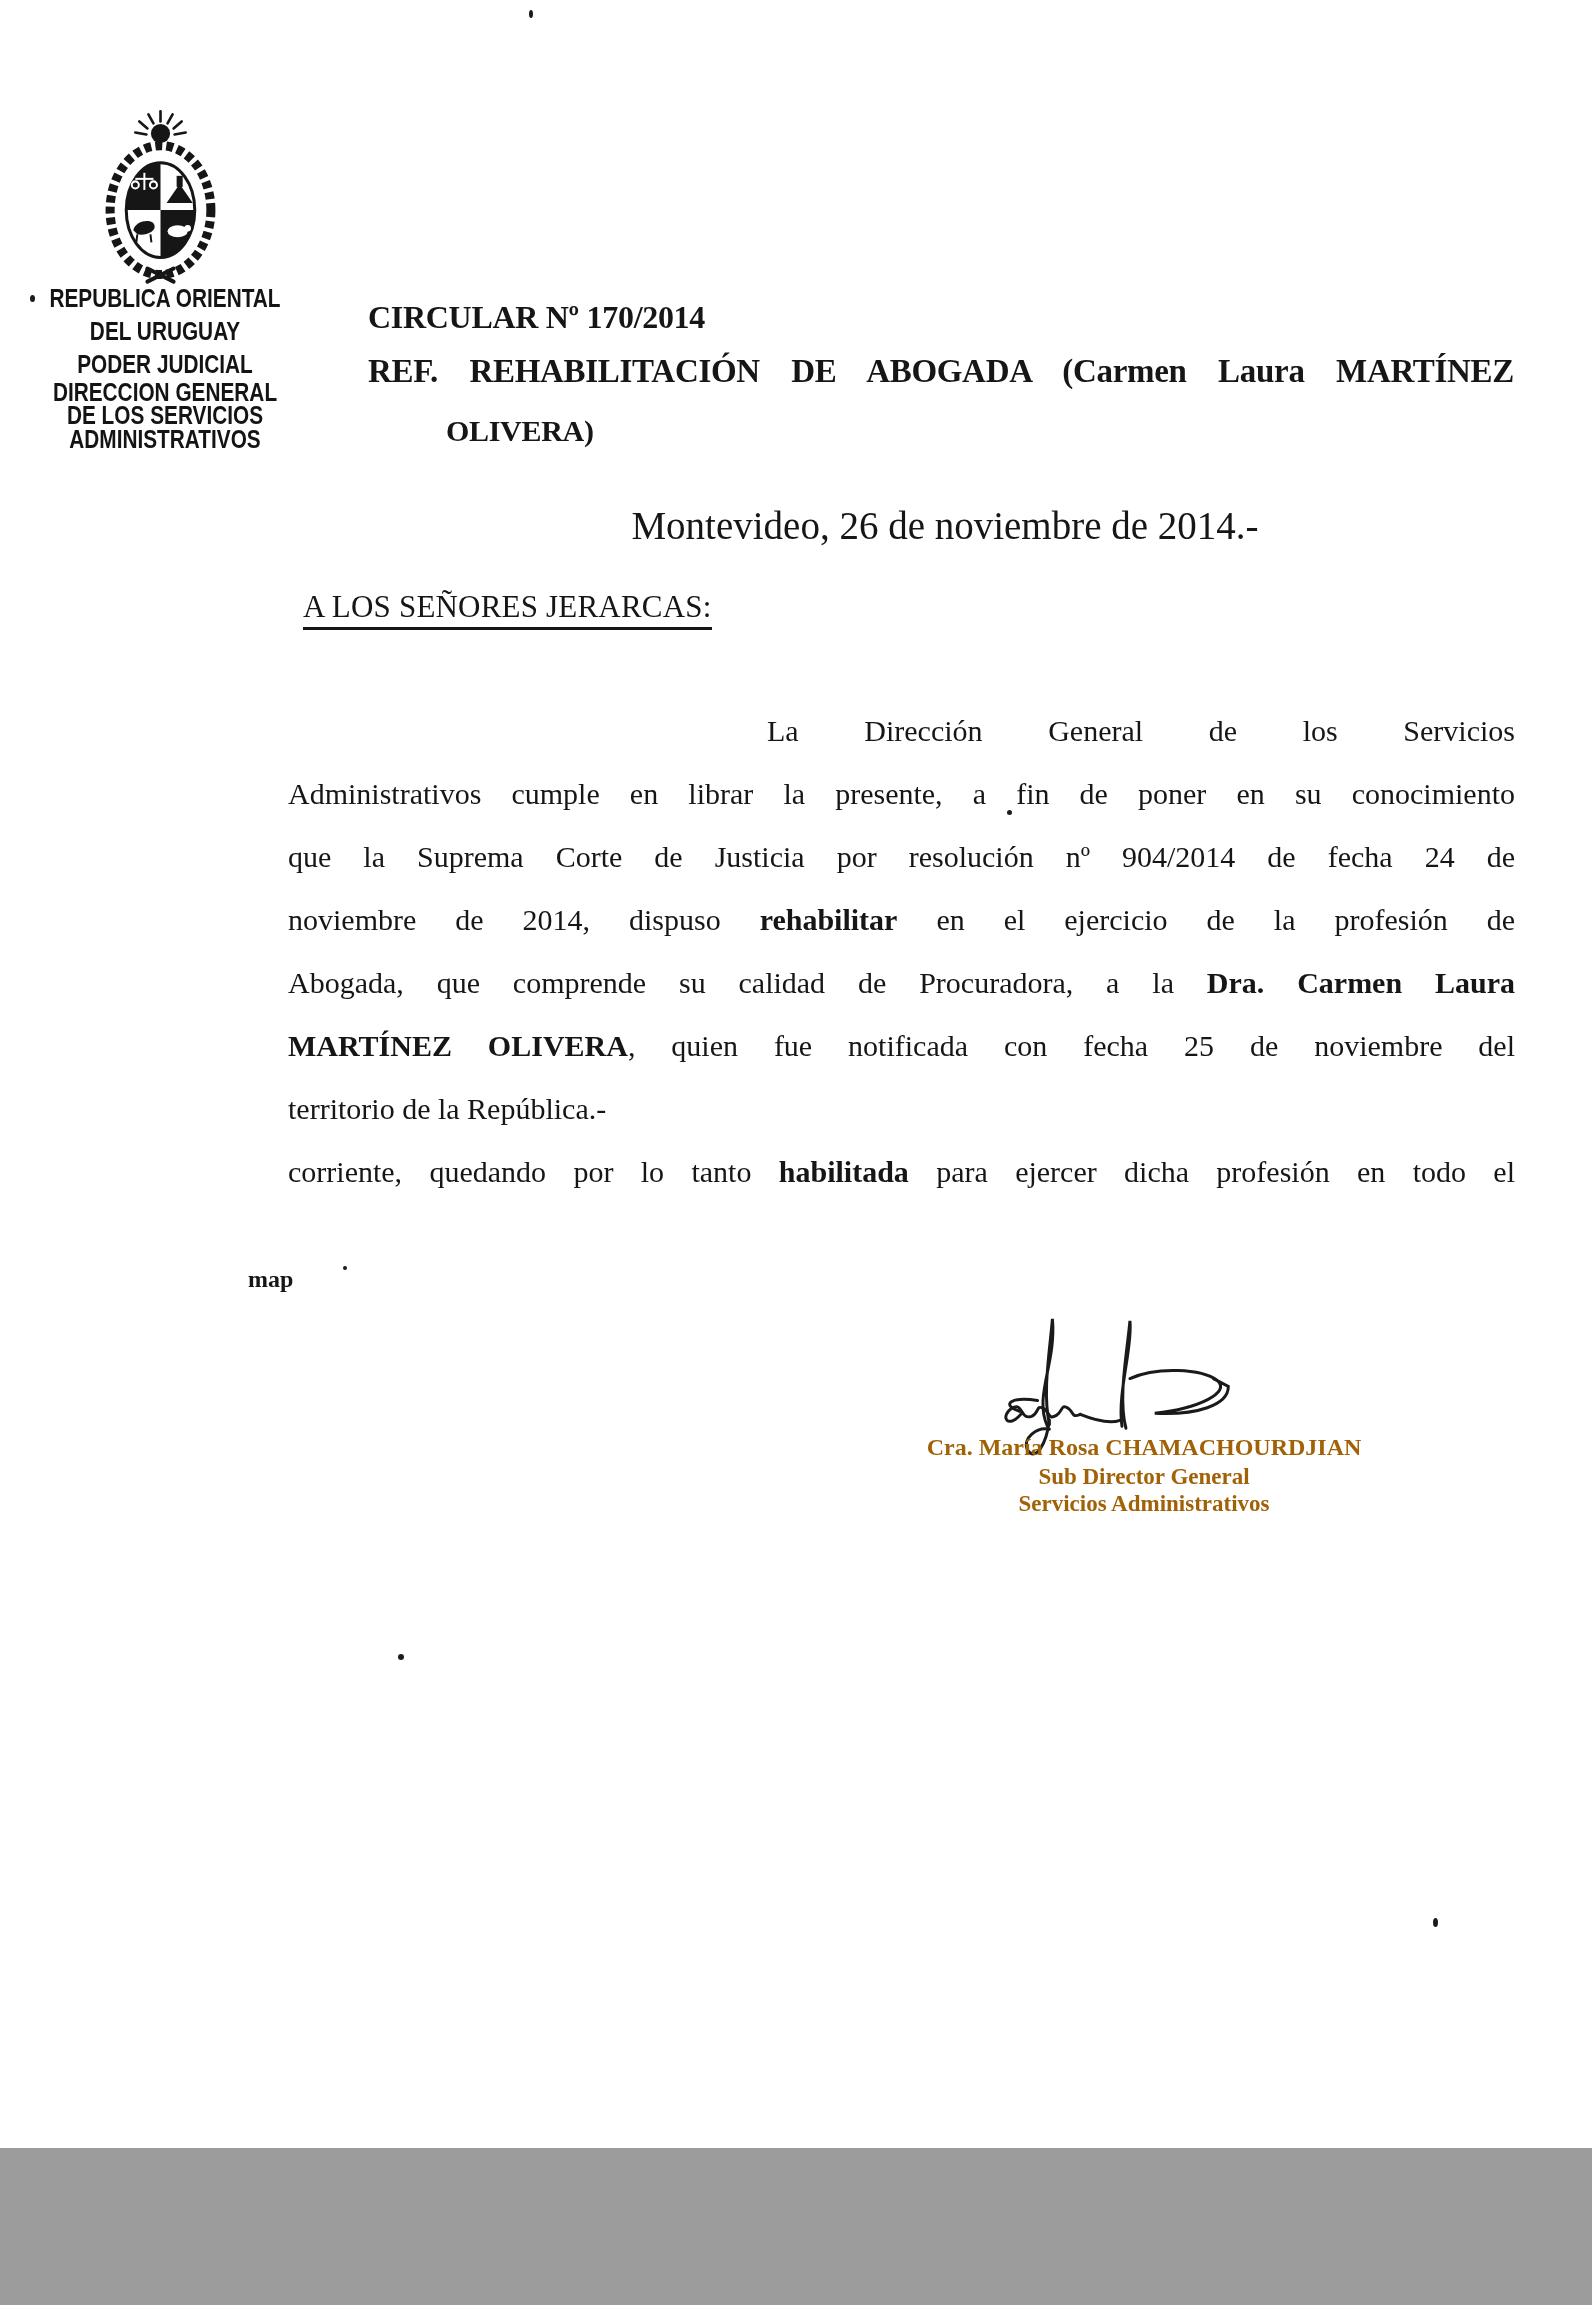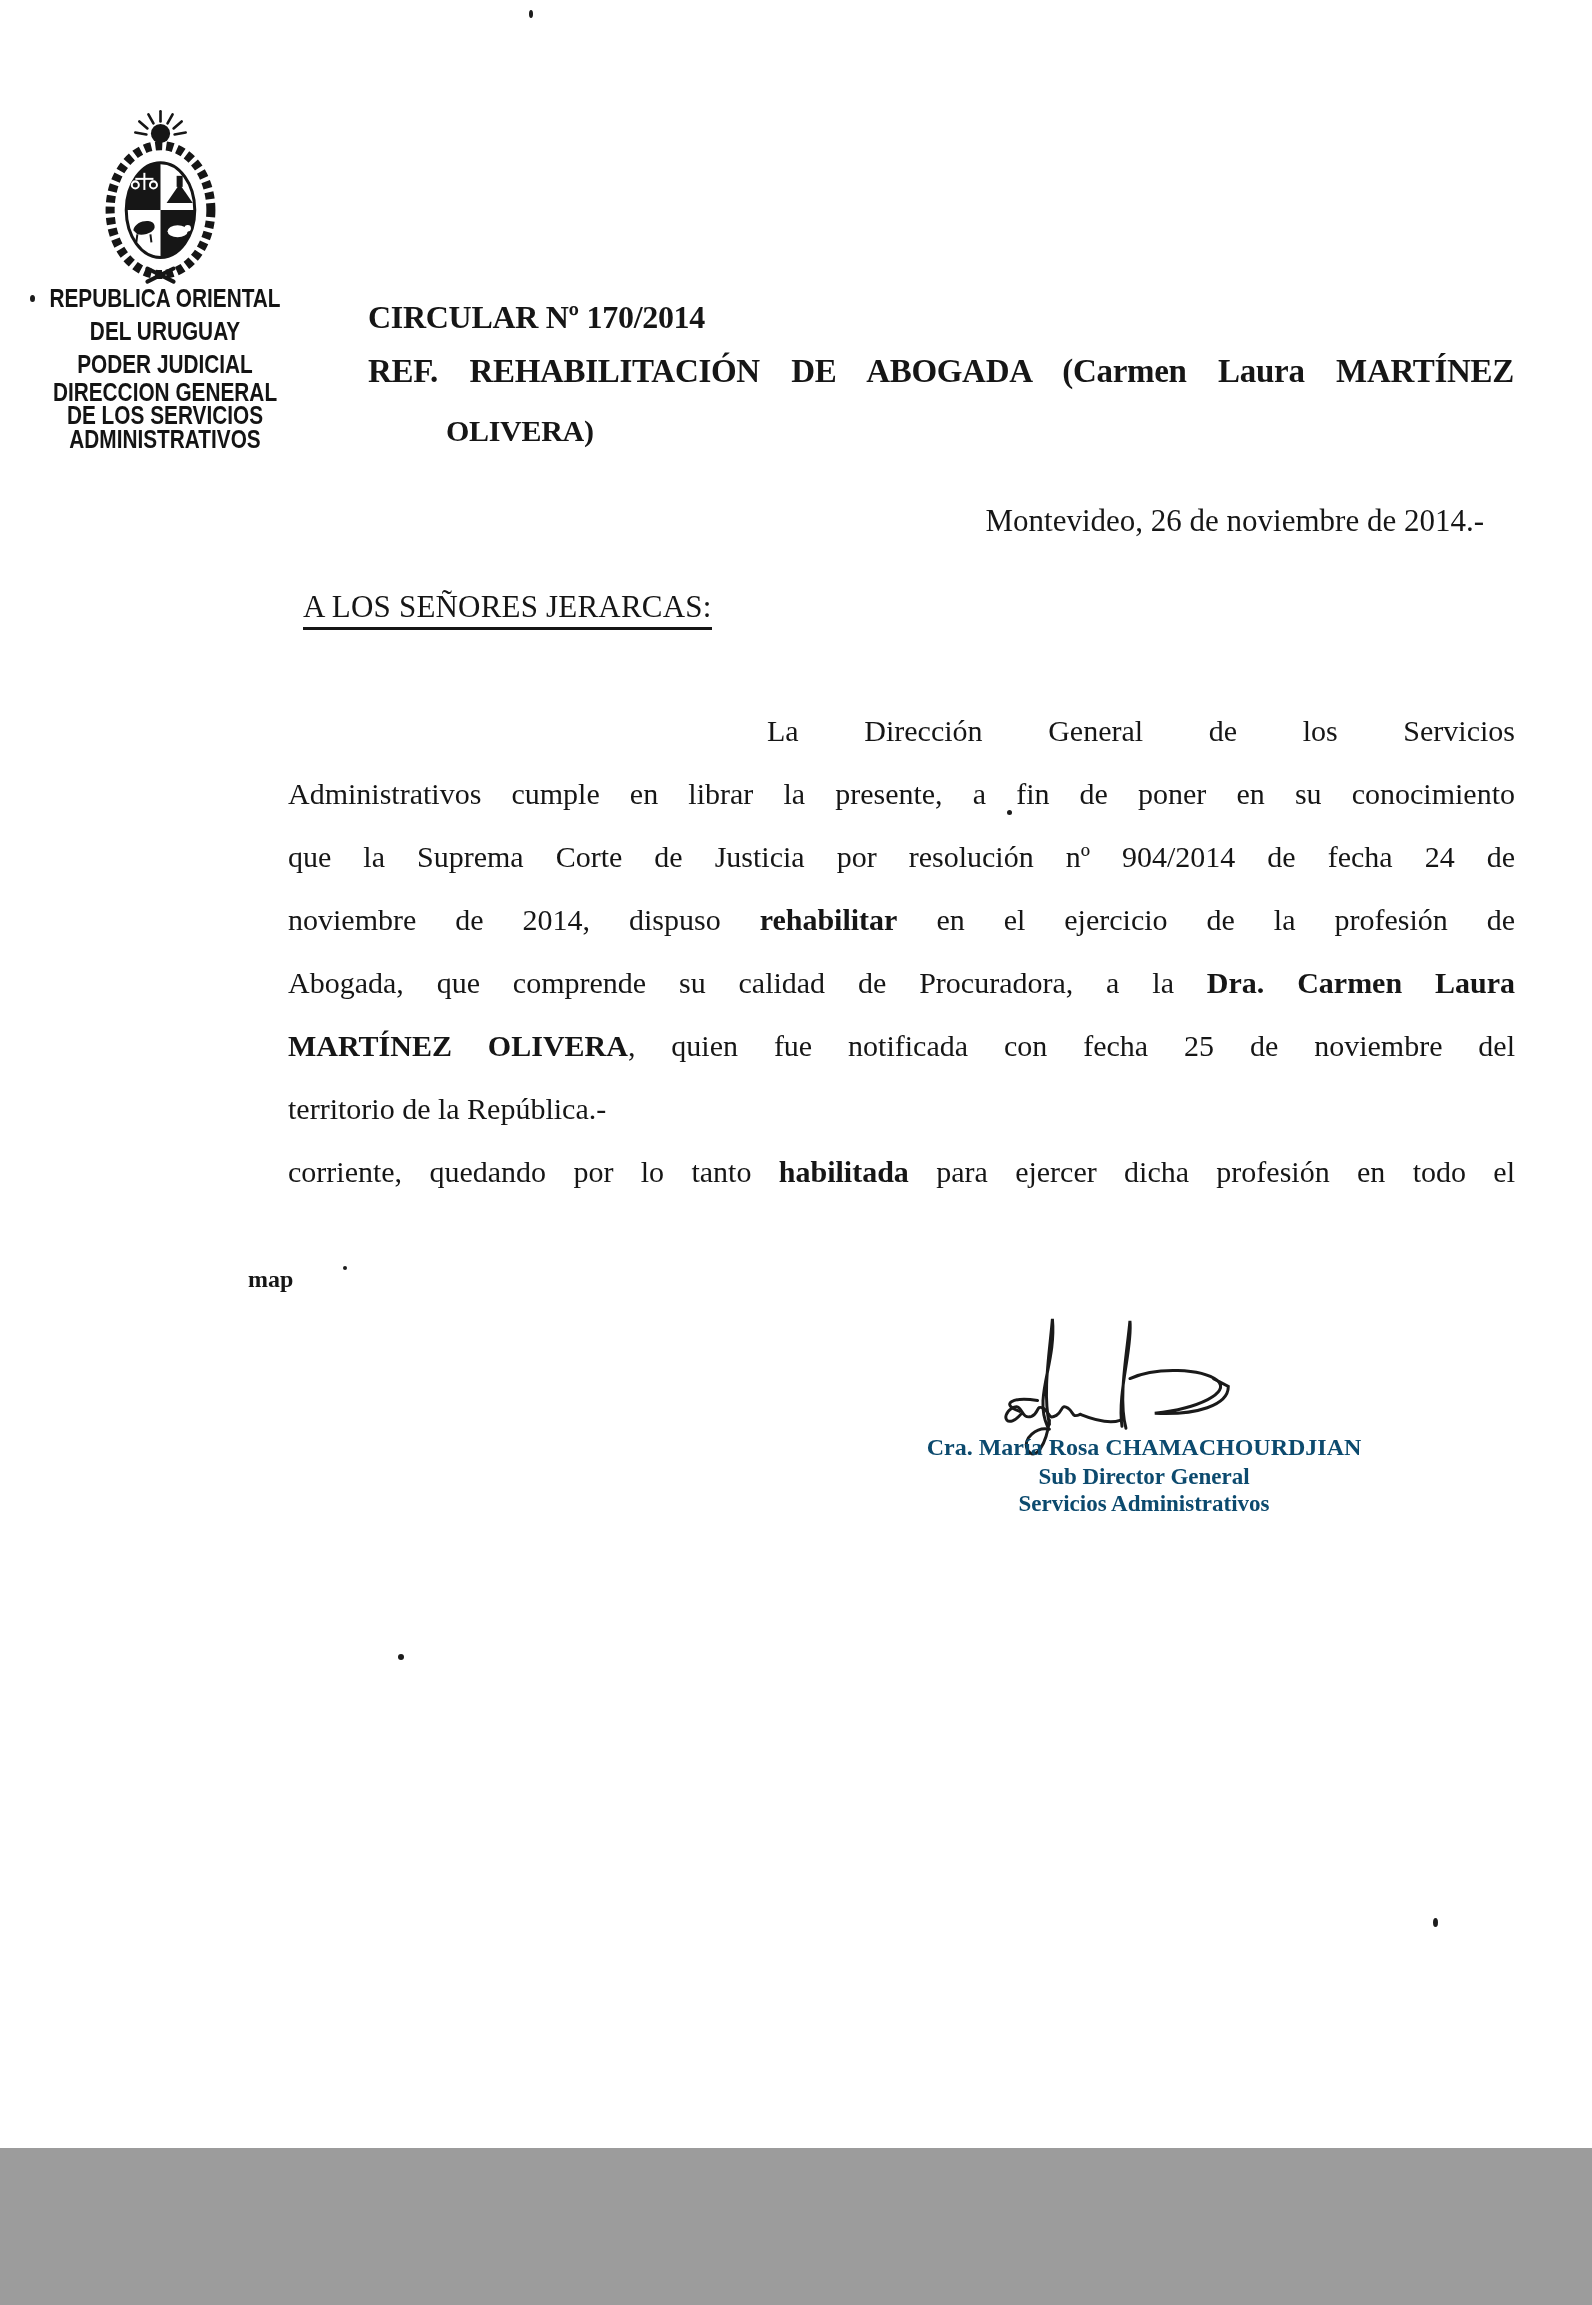--- a/index.html
+++ b/index.html
@@ -24,39 +24,39 @@
   
   .circular-no {
     left:368px; top:299px; font-size:32px; font-weight:700; white-space:nowrap;
     letter-spacing:-0.3px;
   }
   .ref-line1 {
     left:368px; top:353px; width:1146px; font-size:33px; font-weight:700;
     text-align:justify; text-align-last:justify; letter-spacing:-0.3px;
   }
   .ref-line2 { left:446px; top:414px; font-size:30px; font-weight:700; letter-spacing:-0.3px; }
-  .dateline  { left:368px; top:503px; width:1116px; text-align:right; font-size:31px; white-space:nowrap; }
+  .dateline  { left:387px; top:503px; width:1116px; text-align:center; font-size:39px; white-space:nowrap; }
   .salutation{ left:303px; top:589px; font-size:31px; font-weight:400; letter-spacing:0.2px; }
   .salutation .ul { border-bottom:3.5px solid #161616; padding-bottom:3px; }
 
   
   .body-text { left:288px; top:699px; width:1227px; font-size:30px; }
   .body-line { height:63px; line-height:63px; text-align:justify; white-space:normal; }
   .body-line.just { text-align-last:justify; }
   .body-line.indent { margin-left:479px; }
   .b { font-weight:700; }
 
   .closing  { left:768px; top:1204px; font-size:29px; white-space:nowrap; }
   .initials { left:248px; top:1266px; font-size:24px; font-weight:700; }
 
   
   .sig-stroke { left:960px; top:1309px; width:318px; height:159px; }
   .sig-text {
     left:905px; top:1431px; width:478px; text-align:center;
-    font-weight:700; color:#0c4a6e;
+    font-weight:700; color:#a16207;
   }
   .sig-name  { font-size:24px; line-height:32px; white-space:nowrap; }
   .sig-title { font-size:23px; line-height:27px; }
 
   
   .speck { background:#1c1c1c; border-radius:50%; }
   .speck.comma { width:6px; height:12px; border-radius:60% 60% 70% 30%; transform:rotate(18deg); }
 </style>
 </head>
 <body>

